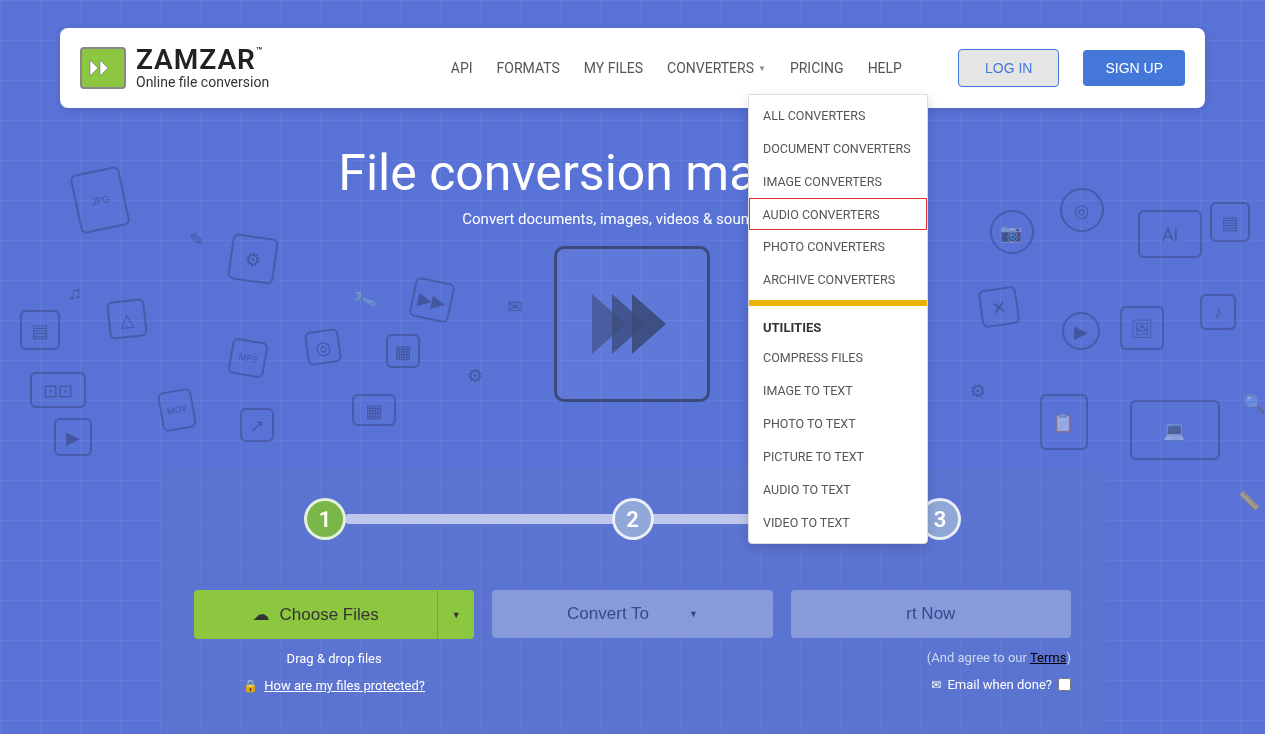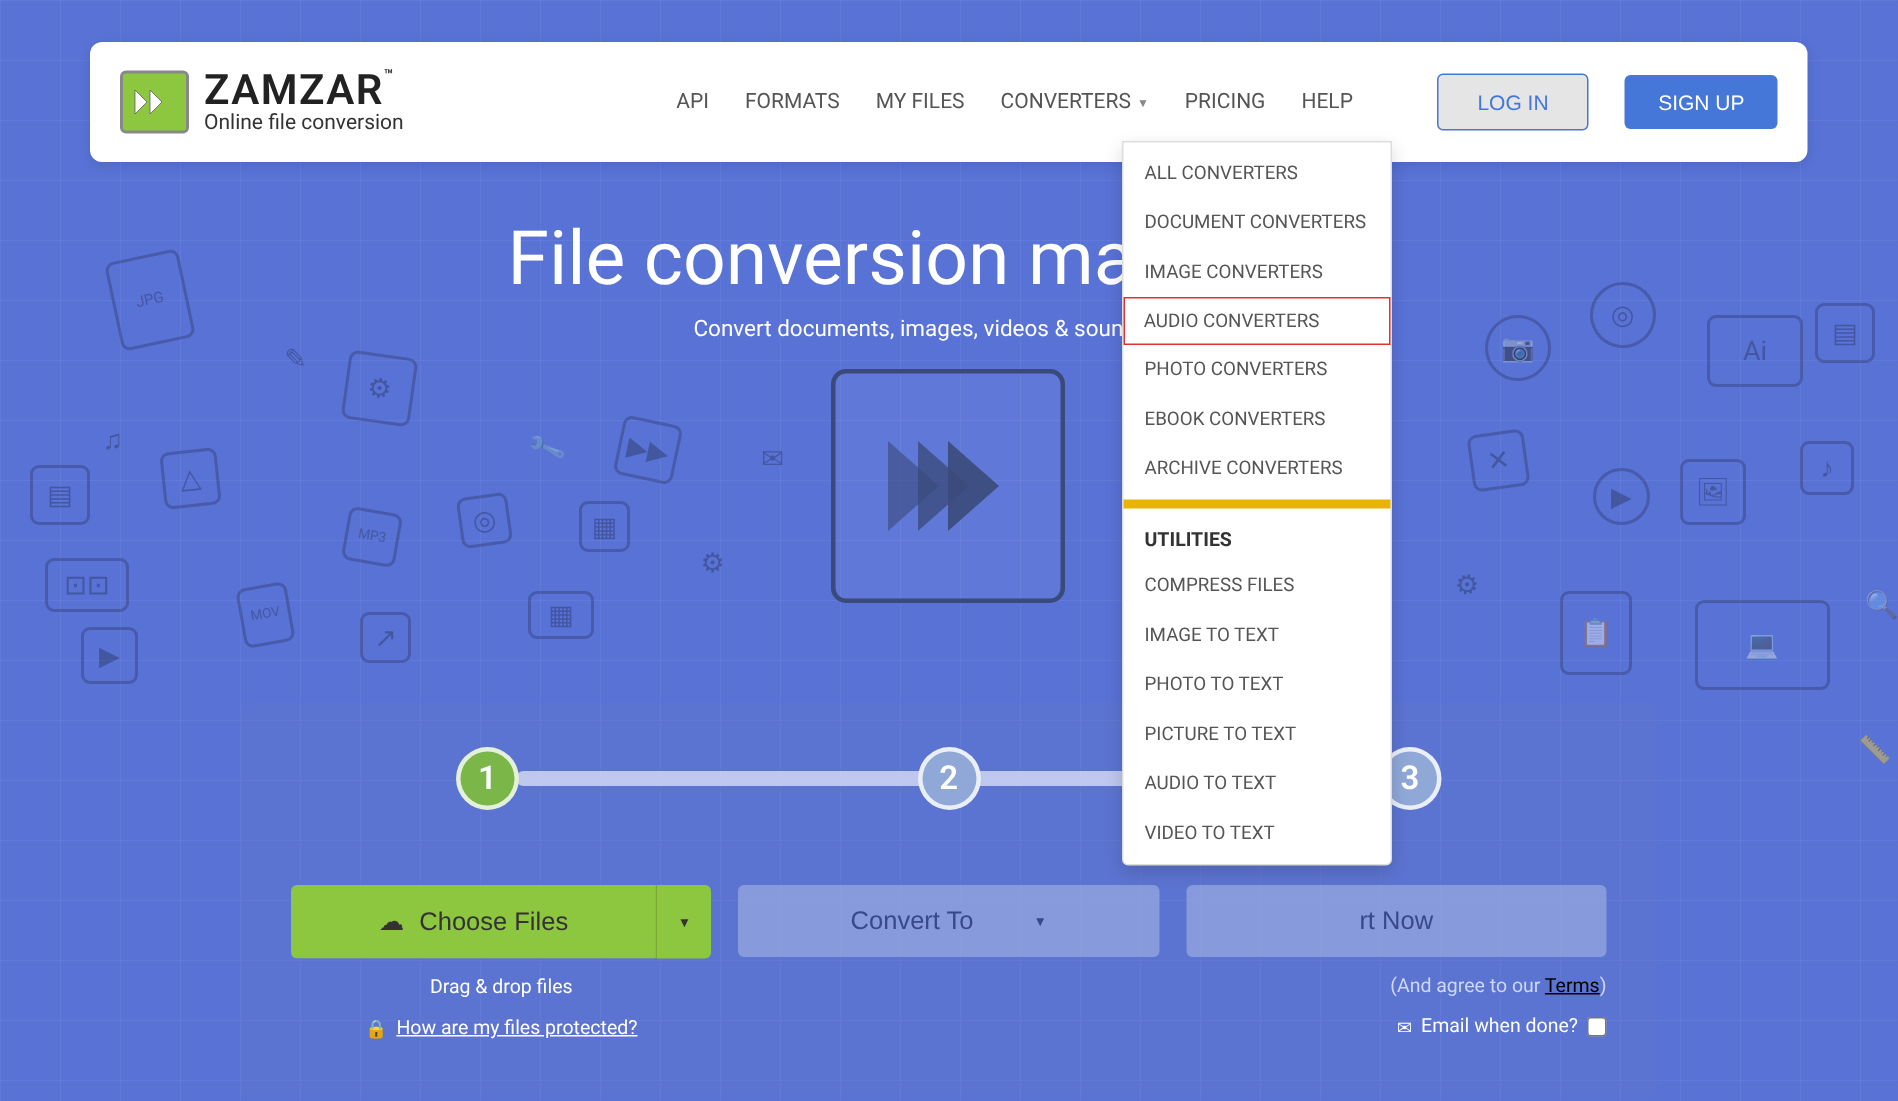--- a/index.html
+++ b/index.html
@@ -204,21 +204,20 @@
     <button class="btn-primary">SIGN UP</button>
   </div>
 </div>
 
 <div class="dropdown">
   <span class="dropdown-item">ALL CONVERTERS</span>
   <span class="dropdown-item">DOCUMENT CONVERTERS</span>
   <span class="dropdown-item">IMAGE CONVERTERS</span>
   <span class="dropdown-item highlighted">AUDIO CONVERTERS</span>
   <span class="dropdown-item">PHOTO CONVERTERS</span>
-  <span class="dropdown-item">EBOOK CONVERTERS</span>
   <span class="dropdown-item">ARCHIVE CONVERTERS</span>
   <div class="dropdown-header">UTILITIES</div>
   <span class="dropdown-item">COMPRESS FILES</span>
   <span class="dropdown-item">IMAGE TO TEXT</span>
   <span class="dropdown-item">PHOTO TO TEXT</span>
   <span class="dropdown-item">PICTURE TO TEXT</span>
   <span class="dropdown-item">AUDIO TO TEXT</span>
   <span class="dropdown-item">VIDEO TO TEXT</span>
 </div>
 

